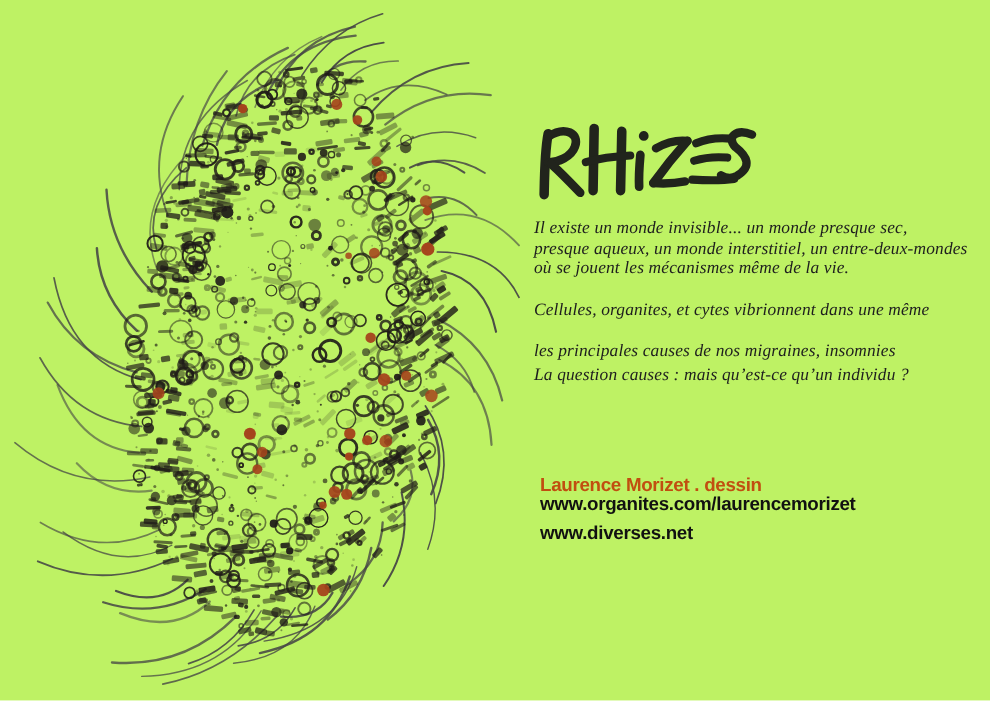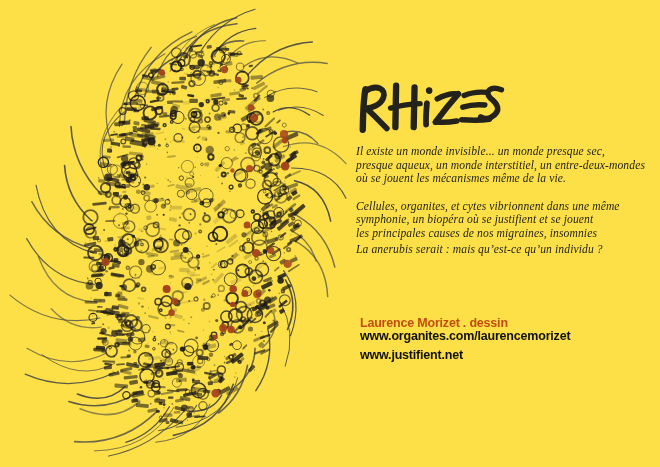--- a/index.html
+++ b/index.html
@@ -1,19 +1,19 @@
 <!DOCTYPE html>
 <html lang="fr"><head>
 <meta charset="utf-8">
 <style>
   html,body{margin:0;padding:0;background:#fff;}
   .poster{
     position:relative;
     width:660px;height:467px;
-    background:#fde047;
+    background:#bef264;
     overflow:hidden;
     font-family:"Liberation Serif", serif;
   }
   .artwork{position:absolute;left:0;top:0;}
   .title-wrap{position:absolute;left:353px;top:78px;width:158px;height:58px;}
   .title-wrap svg{display:block;}
   .text-col{
     position:absolute;left:356px;top:145px;width:300px;
     color:#1e1e1e;
   }
@@ -1393,31 +1393,31 @@
   </div>
 
   <div class="text-col">
     <p class="para">
       <span class="line">Il existe un monde invisible... un monde presque sec,</span><br>
       <span class="line">presque aqueux, un monde interstitiel, un entre-deux-mondes</span><br>
       <span class="line">où se jouent les mécanismes même de la vie.</span>
     </p>
     <p class="para body">
       <span class="line">Cellules, organites, et cytes vibrionnent dans une même</span><br>
-      <span class="line">symphonie, un biopéra où se justifient et se jouent</span><br>
+      <br>
       <span class="line">les principales causes de nos migraines, insomnies</span><br>
     </p>
     <p class="para">
-      <span class="line">La anerubis serait : mais qu’est-ce qu’un individu ?</span>
+      <span class="line">La question causes : mais qu’est-ce qu’un individu ?</span>
     </p>
   </div>
 
   <div class="credits">
     <div class="credit">
       <div class="name">Laurence Morizet . dessin</div>
       <div class="url">www.organites.com/laurencemorizet</div>
     </div>
     <div class="credit">
-      <div class="url">www.justifient.net</div>
+      <div class="url">www.diverses.net</div>
     </div>
   </div>
 
 </div>
 
 </body></html>

